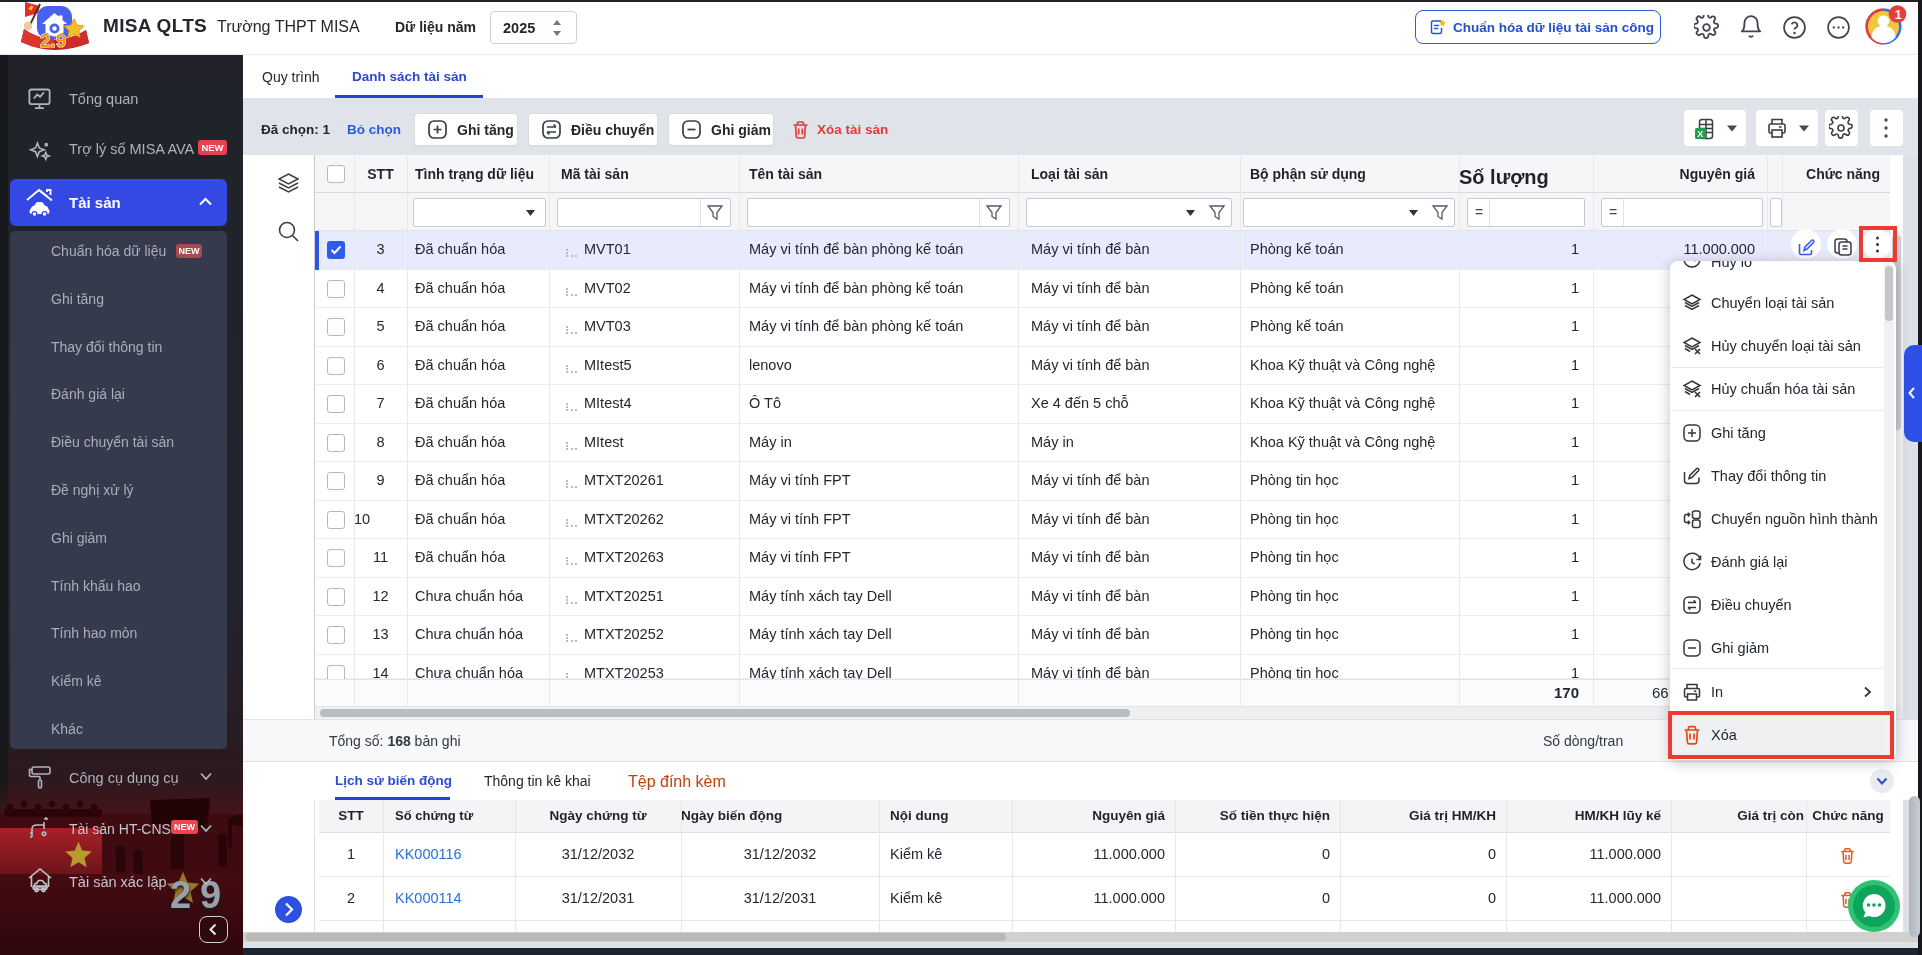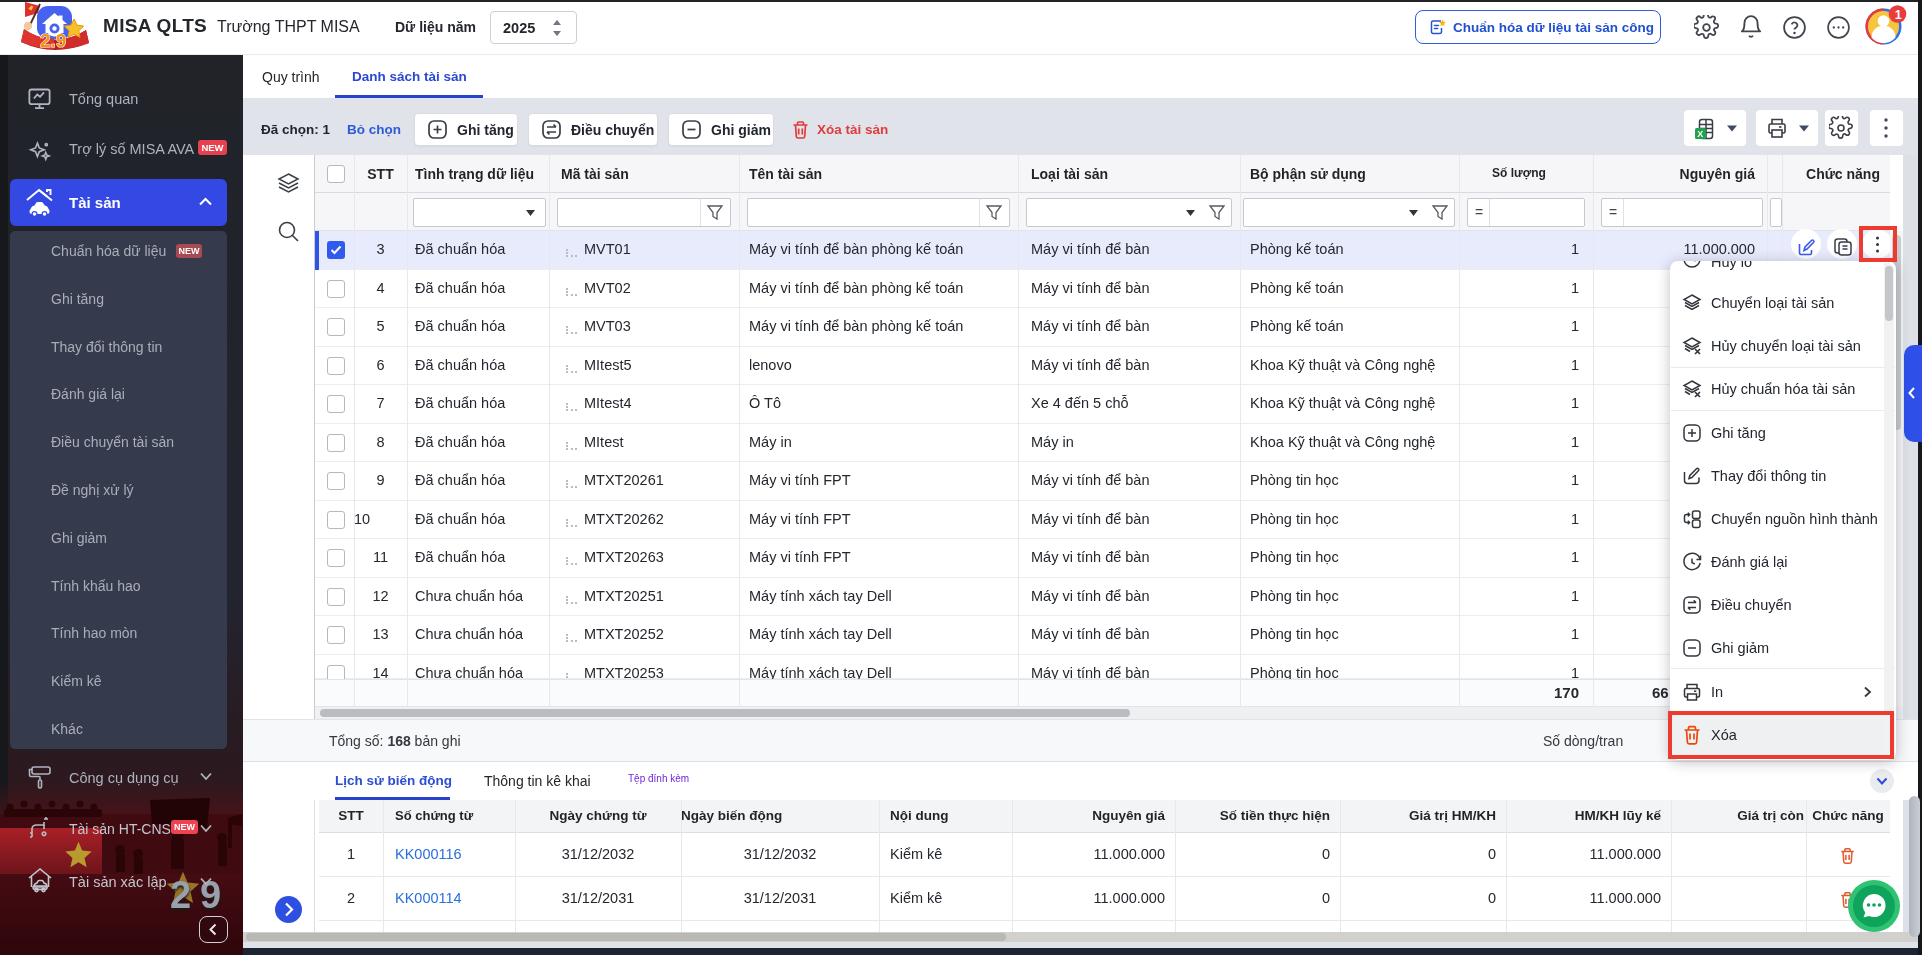--- a/index.html
+++ b/index.html
@@ -262,21 +262,21 @@
     <path d="M11 7.5 L17 13.5 L11 19.5" stroke="#fff" stroke-width="2.2" fill="none"></path>
   </svg>
 <div class="ab " style="left:315px;top:155px;width:1588px;height:576px;background:#fff"></div>
 <div class="ab " style="left:315px;top:155px;width:1575px;height:38px;background:#f6f6f8;border-bottom:1px solid #d8dadd"></div>
 <div class="ab" style="left:354px;top:166px;width:53px;text-align:center;font-size:14px;font-weight:bold;color:#1f2227">STT</div>
 <div class="ab " style="left:415px;top:166px;font-size:14px;font-weight:bold;color:#1f2227">Tình trạng dữ liệu</div>
 <div class="ab " style="left:561px;top:166px;font-size:14px;font-weight:bold;color:#1f2227">Mã tài sản</div>
 <div class="ab " style="left:749px;top:166px;font-size:14px;font-weight:bold;color:#1f2227">Tên tài sản</div>
 <div class="ab " style="left:1031px;top:166px;font-size:14px;font-weight:bold;color:#1f2227">Loại tài sản</div>
 <div class="ab " style="left:1250px;top:166px;font-size:14px;font-weight:bold;color:#1f2227">Bộ phận sử dụng</div>
-<div class="ab" style="left:1459px;top:166px;width:120px;text-align:center;font-size:12px;font-weight:bold;color:#1f2227">Số lượng</div>
+<div class="ab" style="left:1459px;top:166px;width:120px;text-align:left;font-size:20px;font-weight:bold;color:#1f2227">Số lượng</div>
 <div class="ab" style="left:1593px;top:166px;width:162px;text-align:right;font-size:14px;font-weight:bold;color:#1f2227">Nguyên giá</div>
 <div class="ab" style="left:1790px;top:166px;width:106px;text-align:center;font-size:14px;font-weight:bold;color:#1f2227">Chức năng</div>
 <div class="ab " style="left:327px;top:165px;width:18px;height:18px;background:#fff;border:1.5px solid #b4b8bf;border-radius:3px"></div>
 <div class="ab " style="left:315px;top:193px;width:1575px;height:38px;background:#f6f6f8;border-bottom:1px solid #e2e3e6"></div>
 <div class="ab " style="left:413px;top:198px;width:133px;height:29px;background:#fff;border:1px solid #c6cad0;border-radius:2px"></div>
 <svg class="ab" style="left:525px;top:209px" width="11" height="8" viewBox="0 0 11 8">
     <path d="M1 1 L5.5 7 L10 1 Z" fill="#30343b"></path>
   </svg>
 <div class="ab " style="left:557px;top:198px;width:174px;height:29px;background:#fff;border:1px solid #c6cad0;border-radius:2px"></div>
 <svg class="ab" style="left:706px;top:204px" width="18" height="17" viewBox="0 0 18 17" fill="none" stroke="#565b63" stroke-width="1.3">
@@ -468,33 +468,33 @@
 <div class="ab" style="left:407px;top:679px;width:1px;height:28px;background:#e7e8eb"></div>
 <div class="ab" style="left:549px;top:679px;width:1px;height:28px;background:#e7e8eb"></div>
 <div class="ab" style="left:739px;top:679px;width:1px;height:28px;background:#e7e8eb"></div>
 <div class="ab" style="left:1018px;top:679px;width:1px;height:28px;background:#e7e8eb"></div>
 <div class="ab" style="left:1240px;top:679px;width:1px;height:28px;background:#e7e8eb"></div>
 <div class="ab" style="left:1459px;top:679px;width:1px;height:28px;background:#e7e8eb"></div>
 <div class="ab" style="left:1593px;top:679px;width:1px;height:28px;background:#e7e8eb"></div>
 <div class="ab" style="left:1767px;top:679px;width:1px;height:28px;background:#e7e8eb"></div>
 <div class="ab" style="left:1782px;top:679px;width:1px;height:28px;background:#e7e8eb"></div>
 <div class="ab" style="left:1459px;top:684px;width:120px;text-align:right;font-size:15px;font-weight:bold;color:#24282e">170</div>
-<div class="ab " style="left:1652px;top:684px;font-size:15px;font-weight:bold;color:#24282e">66</div>
+<div class="ab " style="left:1652px;top:684px;font-size:15px;font-weight:normal;color:#24282e">66</div>
 <div class="ab " style="left:1890px;top:231px;width:13px;height:476px;background:#f5f5f6"></div>
 <div class="ab " style="left:1892px;top:235px;width:9px;height:195px;background:#c9ccd0;border-radius:4px"></div>
 <div class="ab " style="left:315px;top:707px;width:1588px;height:12px;background:#eef0f2"></div>
 <div class="ab " style="left:320px;top:709px;width:810px;height:8px;background:#b9bcc0;border-radius:4px"></div>
 <div class="ab " style="left:243px;top:719px;width:1675px;height:43px;background:#f7f8fa;border-top:1px solid #e1e3e7;border-bottom:1px solid #dfe1e5"></div>
 <div class="ab" style="left:329px;top:733px;font-size:14px;color:#34383f">Tổng số: <b>168</b> bản ghi</div>
 <div class="ab " style="left:1543px;top:733px;font-size:14px;color:#34383f">Số dòng/tran</div>
 <div class="ab " style="left:243px;top:762px;width:1675px;height:38px;background:#fff"></div>
 <div class="ab " style="left:335px;top:773px;font-size:13.5px;font-weight:bold;color:#2b4ed2">Lịch sử biến động</div>
 <div class="ab " style="left:335px;top:797px;width:115px;height:3px;background:#2742cd"></div>
 <div class="ab " style="left:484px;top:773px;font-size:14px;color:#23262b">Thông tin kê khai</div>
-<div class="ab " style="left:628px;top:773px;font-size:10px;color:#6d28d9">Tệp đính kèm</div>
+<div class="ab " style="left:628px;top:773px;font-size:16px;color:#c2410c">Tệp đính kèm</div>
 <div class="ab " style="left:1870px;top:769px;width:24px;height:24px;background:#e9ebef;border-radius:50%"></div>
 <svg class="ab" style="left:1876px;top:777px" width="12" height="9" viewBox="0 0 12 9" fill="none" stroke="#2b4ed2" stroke-width="2">
     <path d="M1.5 1.5 L6 6.5 L10.5 1.5"></path>
   </svg>
 <div class="ab " style="left:315px;top:800px;width:1588px;height:132px;background:#fff"></div>
 <div class="ab " style="left:319px;top:800px;width:1571px;height:33px;background:#f3f4f6;border-bottom:1px solid #dcdee2"></div>
 <div class="ab" style="left:319px;top:808px;width:64px;text-align:center;font-size:13.5px;font-weight:bold;color:#1f2227">STT</div>
 <div class="ab " style="left:395px;top:808px;font-size:13px;font-weight:bold;color:#1f2227">Số chứng từ</div>
 <div class="ab" style="left:515px;top:808px;width:166px;text-align:center;font-size:13.5px;font-weight:bold;color:#1f2227">Ngày chứng từ</div>
 <div class="ab" style="left:681px;top:808px;width:198px;font-size:13.5px;font-weight:bold;color:#1f2227">Ngày biến động</div>

